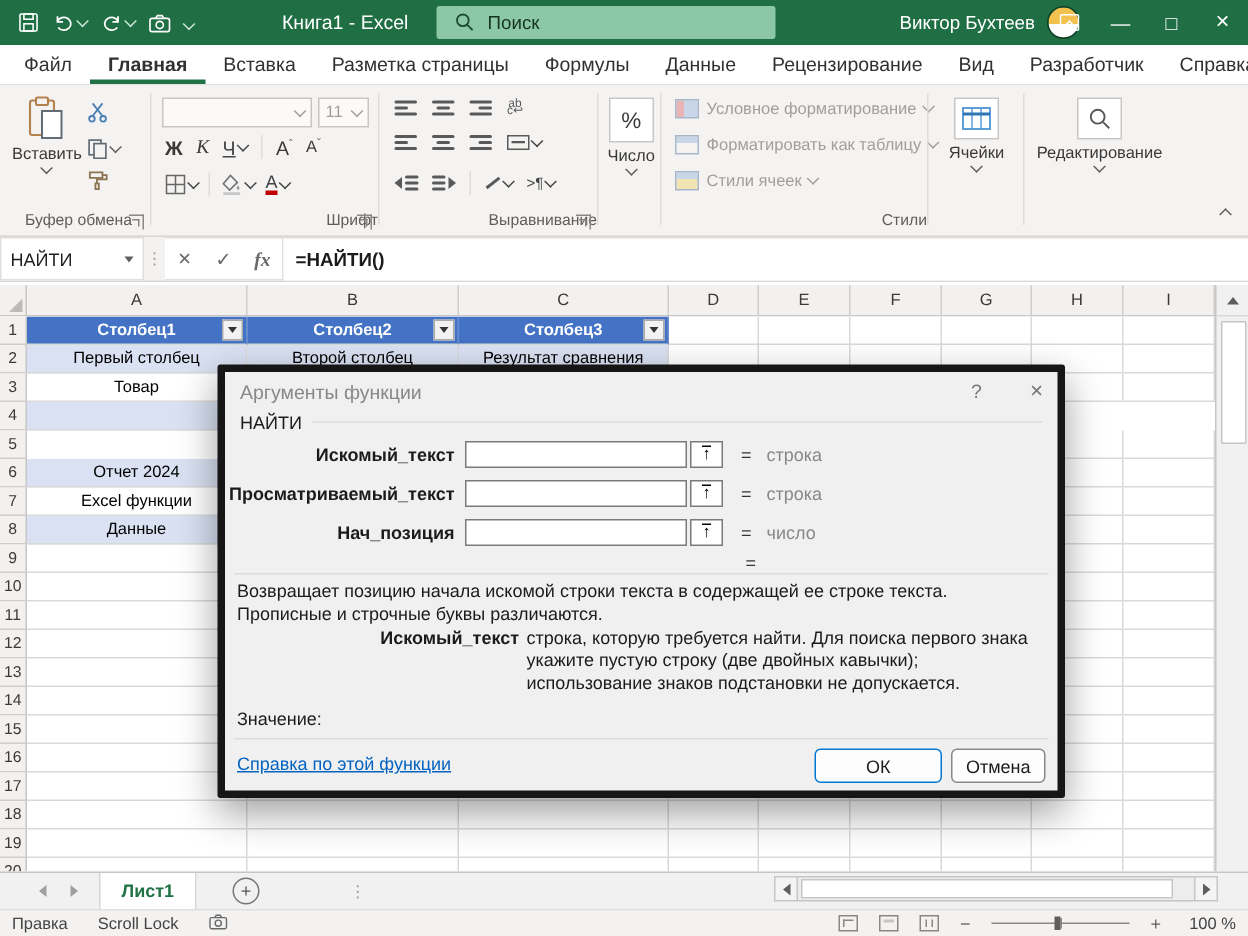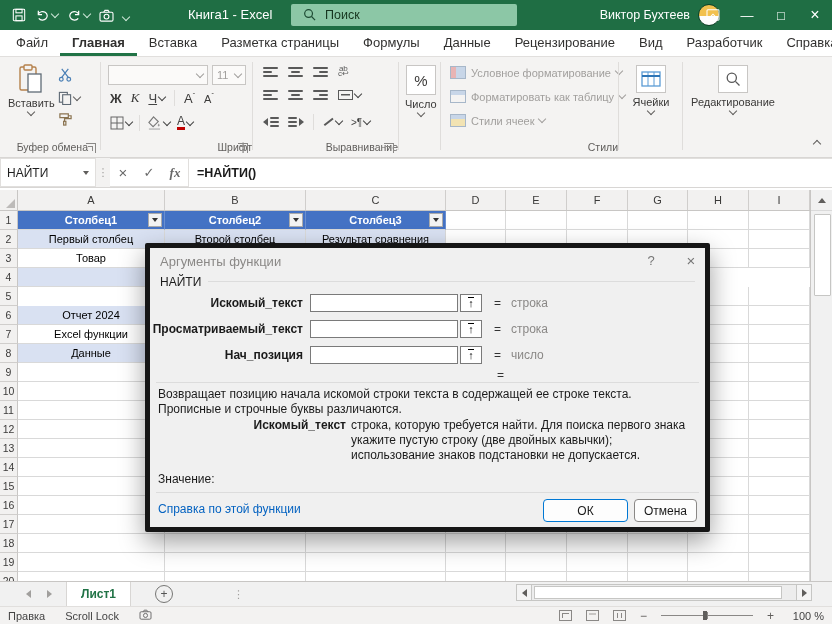--- a/index.html
+++ b/index.html
@@ -92,21 +92,21 @@
            display:flex;align-items:center;justify-content:center;font-size:11px;color:#000;line-height:1}
   .arg-btn b{border-top:1.5px solid #000;padding-top:0;font-weight:bold}
   .arg-eq{margin-left:12px;color:#333}
   .arg-type{margin-left:10px;color:#8A8886}
   .dlg-hr{position:absolute;left:6px;right:6px;height:1px;background:#DCDCDC}
   .dlg-desc{position:absolute;left:8px;top:139px;width:540px;line-height:15px;color:#1b1b1b}
   .dlg-arghelp{position:absolute;left:0;top:170px;width:549px;display:flex}
   .dlg-arghelp .n{width:196px;text-align:right;font-weight:bold;flex:none}
   .dlg-arghelp .t{margin-left:5px;width:346px;line-height:15px}
   .dlg-value{position:absolute;left:8px;top:224px}
-  .dlg-link{position:absolute;left:8px;top:254px;color:#0563C1;}
+  .dlg-link{position:absolute;left:8px;top:254px;color:#0563C1;text-decoration:underline}
   .btn{position:absolute;top:251px;height:23px;box-sizing:border-box;border-radius:4px;background:#FDFDFD;
        display:flex;align-items:center;justify-content:center;font-size:12px;color:#1b1b1b}
   .btn.ok{left:393px;width:85px;border:1.5px solid #0078D4}
   .btn.cancel{left:484px;width:63px;border:1px solid #8A8886}
   
   .sheetbar{position:absolute;left:0;top:581px;width:832px;height:25px;background:#F1F1F1;border-top:1px solid #C8C6C4;box-sizing:border-box;display:flex;align-items:center}
   .snav{display:flex;gap:16px;padding:0 14px 0 26px}
   .sheettab{height:24px;background:#fff;color:#217346;font-weight:bold;font-size:12px;display:flex;align-items:center;padding:0 14px;border-right:1px solid #D8D6D4;border-left:1px solid #D8D6D4}
   .addsheet{width:16px;height:16px;border:1px solid #767674;border-radius:50%;margin-left:24px;display:flex;align-items:center;justify-content:center;color:#555;font-size:12px;line-height:1}
   .hscroll{position:absolute;left:516px;top:584px;width:296px;height:17px;display:flex;align-items:stretch}

